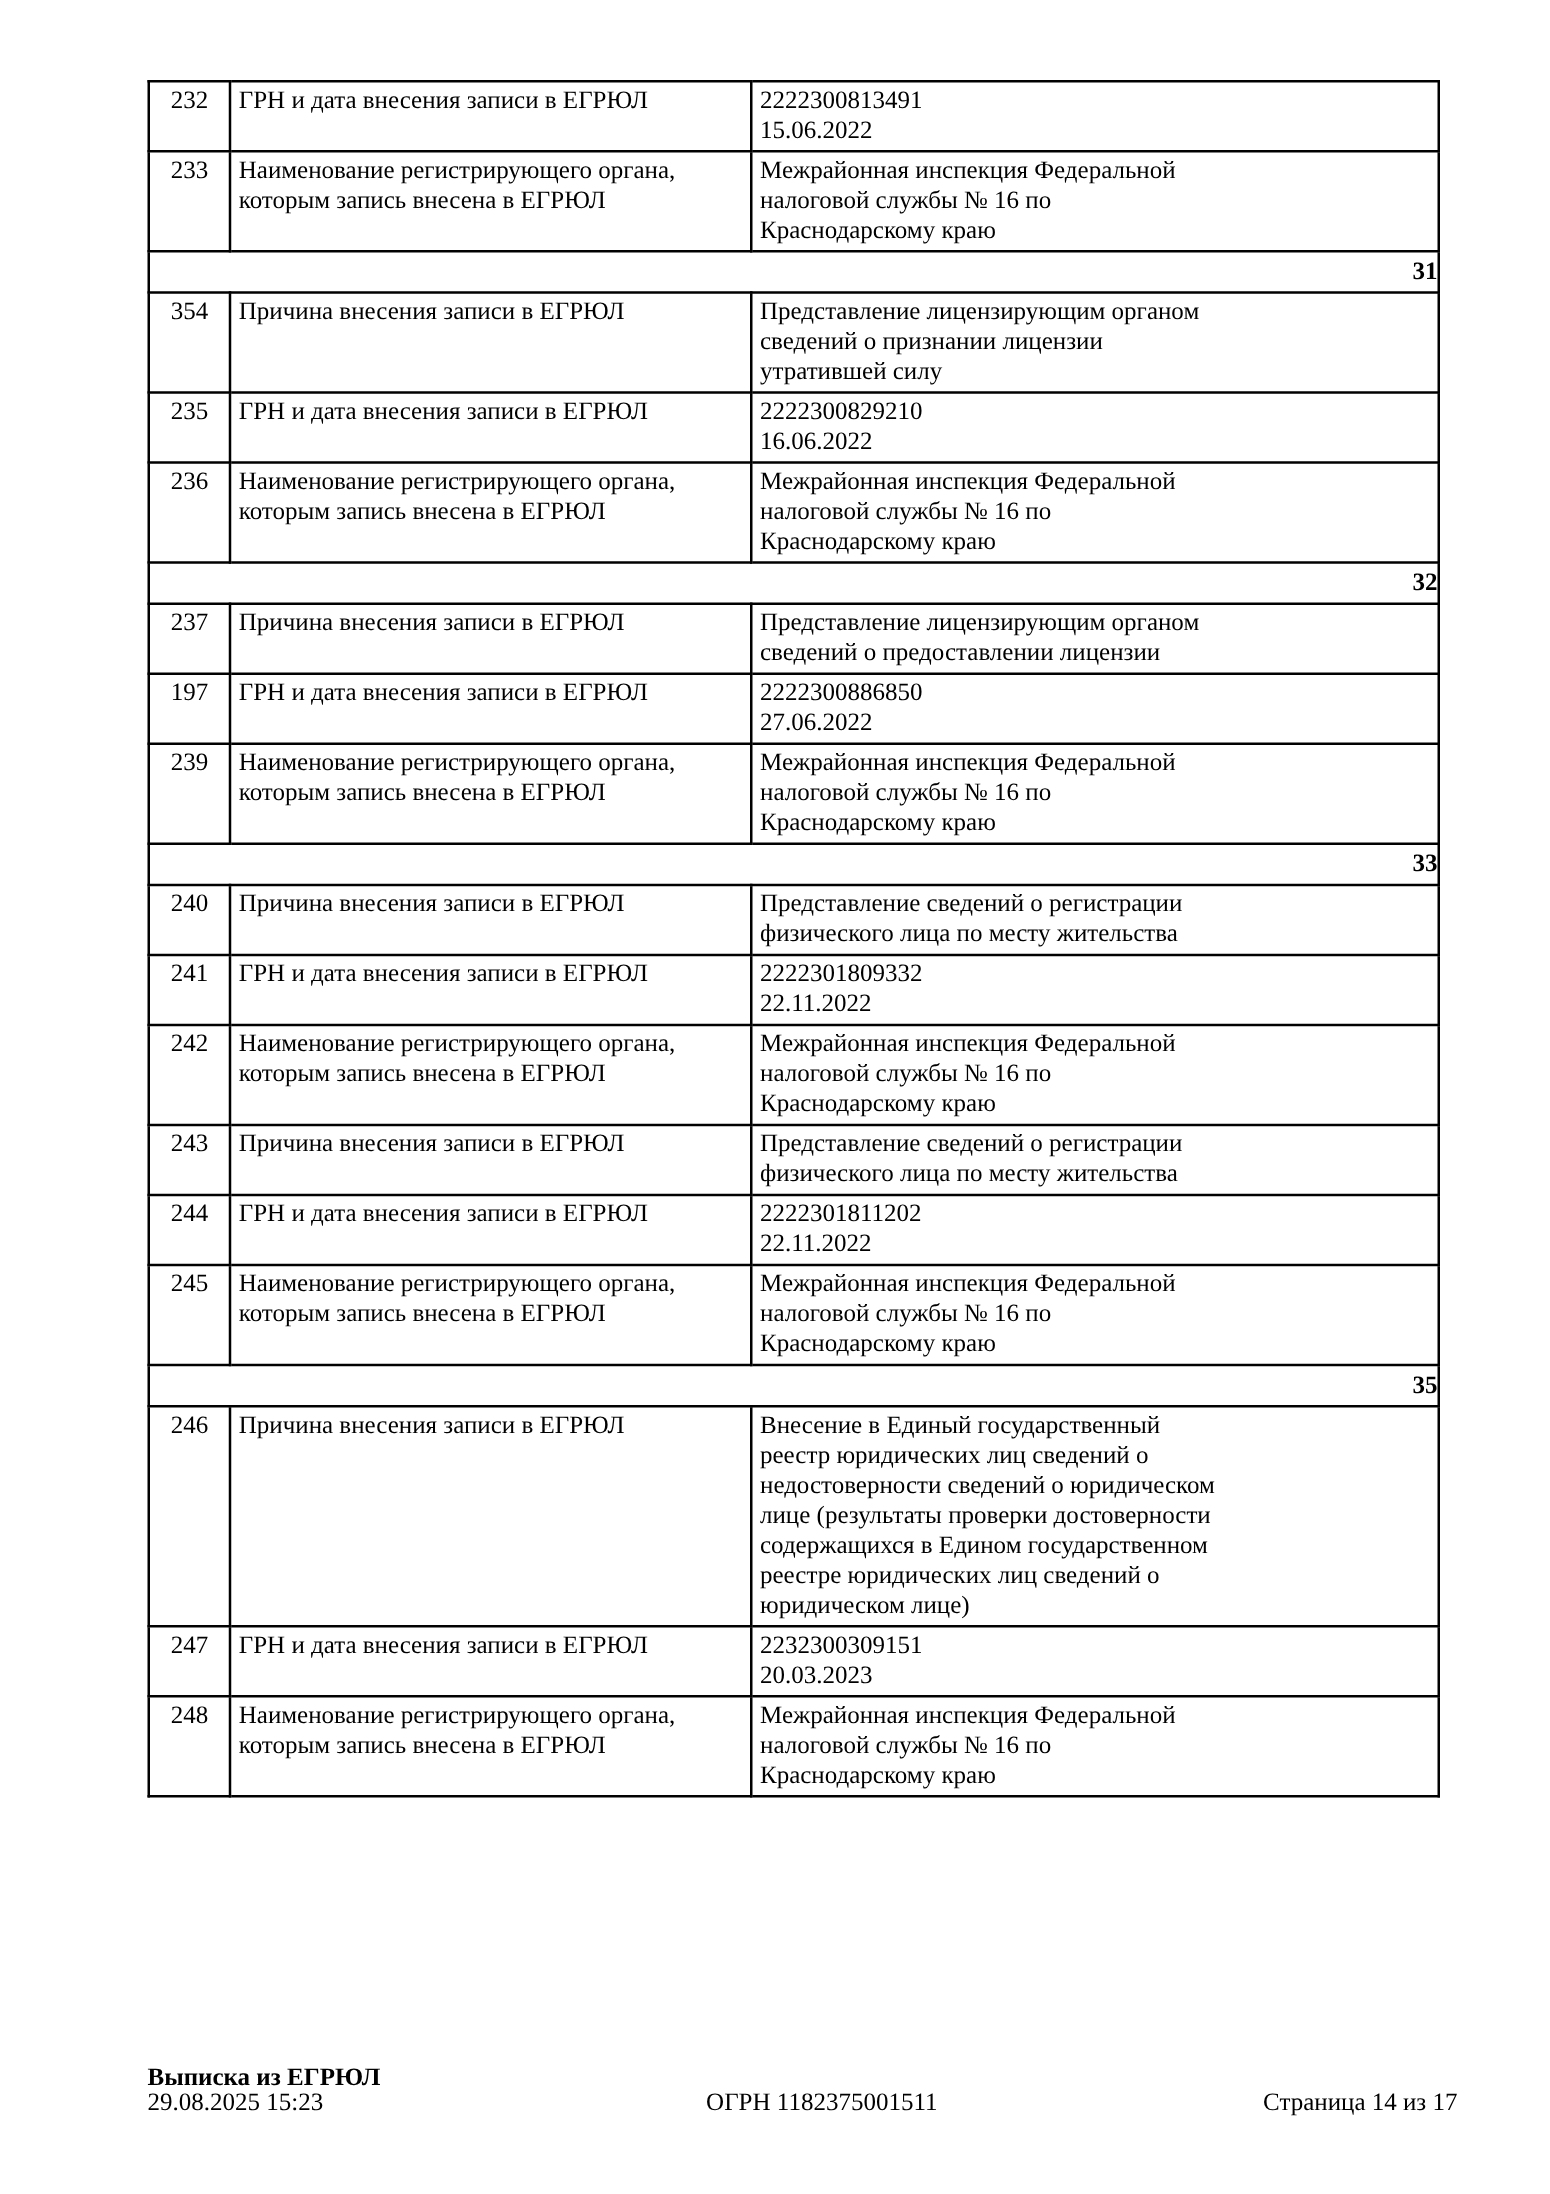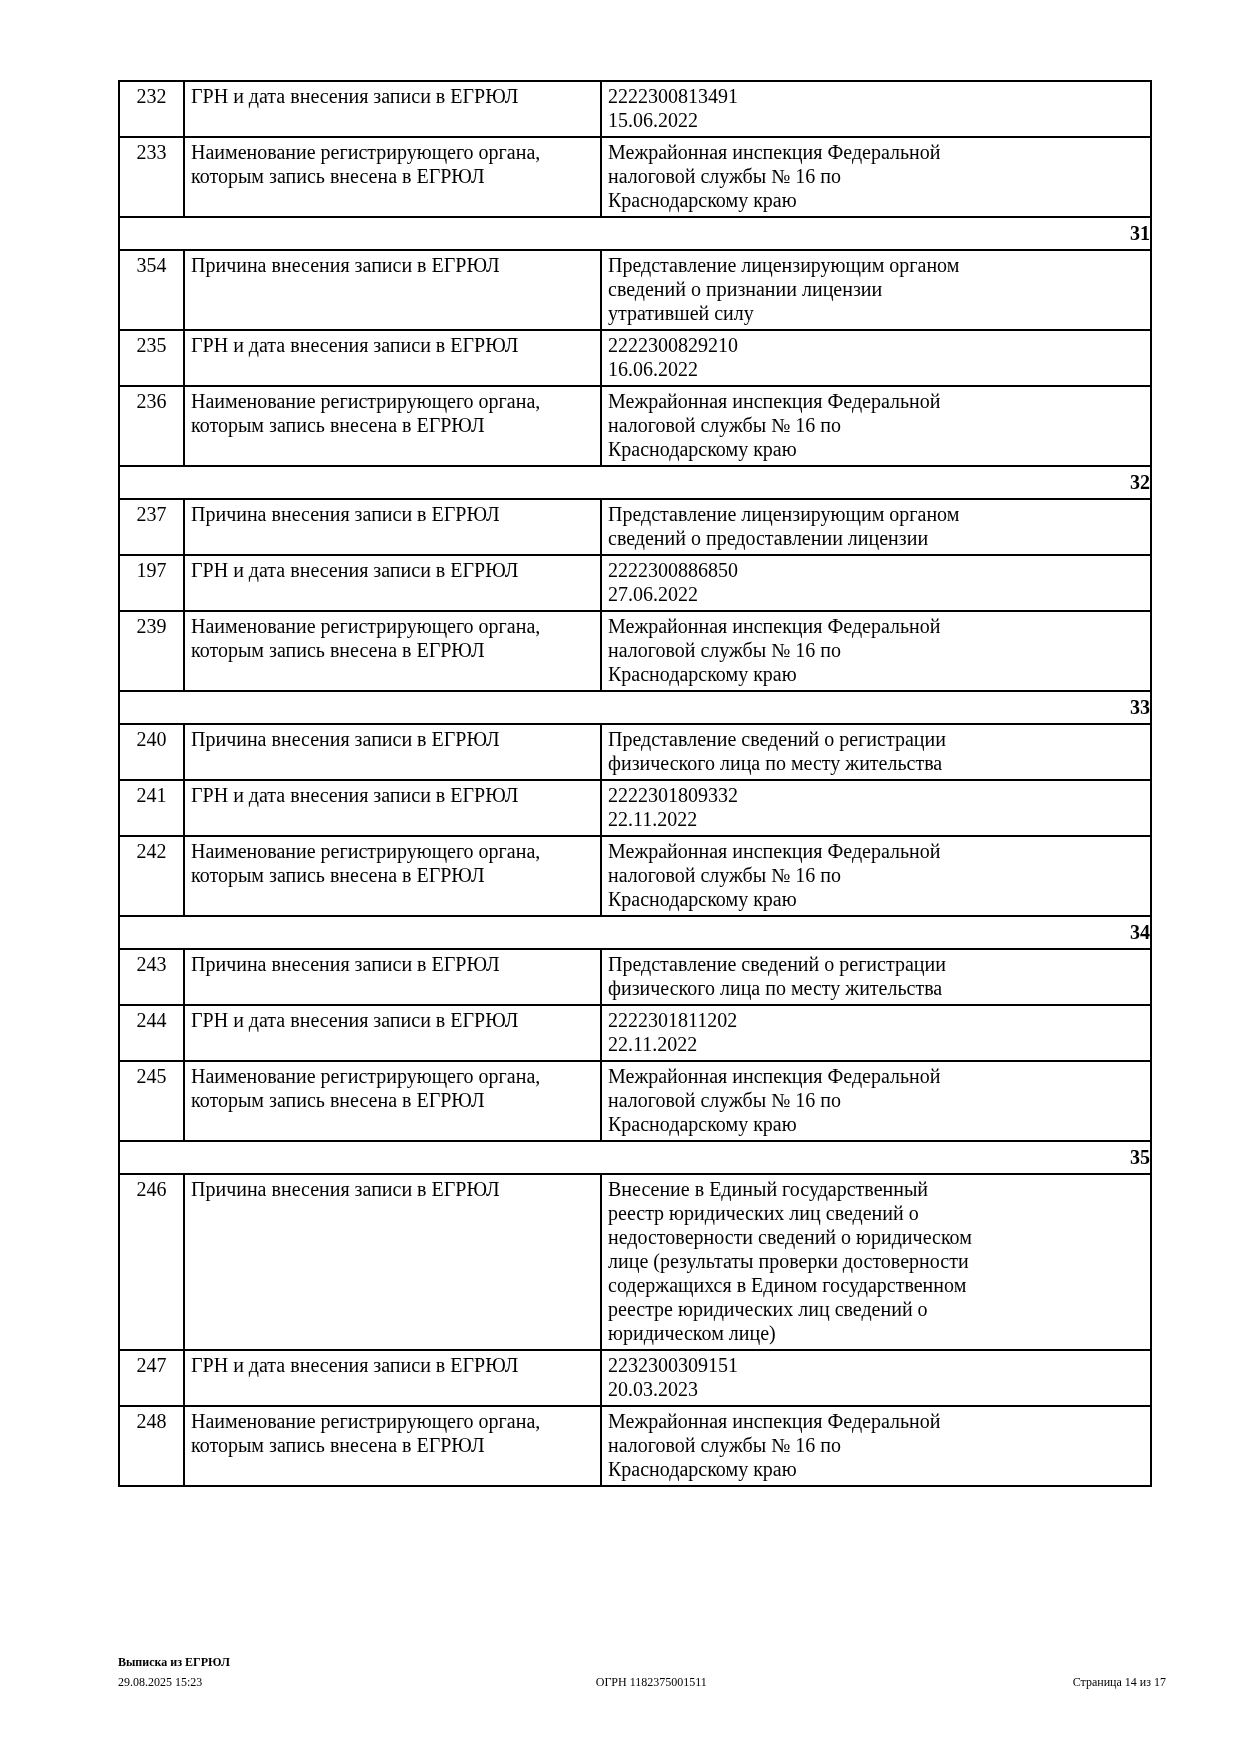--- a/index.html
+++ b/index.html
@@ -9,21 +9,21 @@
     width: 1240px;
     height: 1755px;
     background: #ffffff;
     color: #000000;
     font-family: "Liberation Serif", serif;
     overflow: hidden;
   }
   table.registry-table {
     position: absolute;
     left: 118px;
-    top: 80px;
+    top: 64px;
     width: 1034px;
     border-collapse: collapse;
     table-layout: fixed;
   }
   table.registry-table td {
     border: 2px solid #000000;
     vertical-align: top;
     font-size: 20px;
     line-height: 24px;
     padding: 2px 6px 4px 6px;
@@ -46,21 +46,21 @@
     white-space: nowrap;
   }
   .footer {
     position: absolute;
     left: 118px;
     top: 1652px;
     width: 1048px;
     display: flex;
     justify-content: space-between;
     align-items: flex-end;
-    font-size: 12px;
+    font-size: 20px;
     line-height: 20px;
   }
   .footer .doc-title { font-weight: bold; }
   .footer-center { text-align: center; }
   .footer-right { text-align: right; }
 </style>
 </head>
 <body>
 
 <div class="page">
@@ -148,23 +148,20 @@
           <td class="value-cell">2222301809332
 22.11.2022</td>
         </tr>
         <tr class="entry-row">
           <td class="num-cell">242</td>
           <td class="label-cell">Наименование регистрирующего органа,
 которым запись внесена в ЕГРЮЛ</td>
           <td class="value-cell">Межрайонная инспекция Федеральной
 налоговой службы № 16 по
 Краснодарскому краю</td>
-        </tr>
-        <tr class="section-row">
-          <td colspan="3" class="section-cell">34</td>
         </tr>
         <tr class="entry-row">
           <td class="num-cell">243</td>
           <td class="label-cell">Причина внесения записи в ЕГРЮЛ</td>
           <td class="value-cell">Представление сведений о регистрации
 физического лица по месту жительства</td>
         </tr>
         <tr class="entry-row">
           <td class="num-cell">244</td>
           <td class="label-cell">ГРН и дата внесения записи в ЕГРЮЛ</td>

